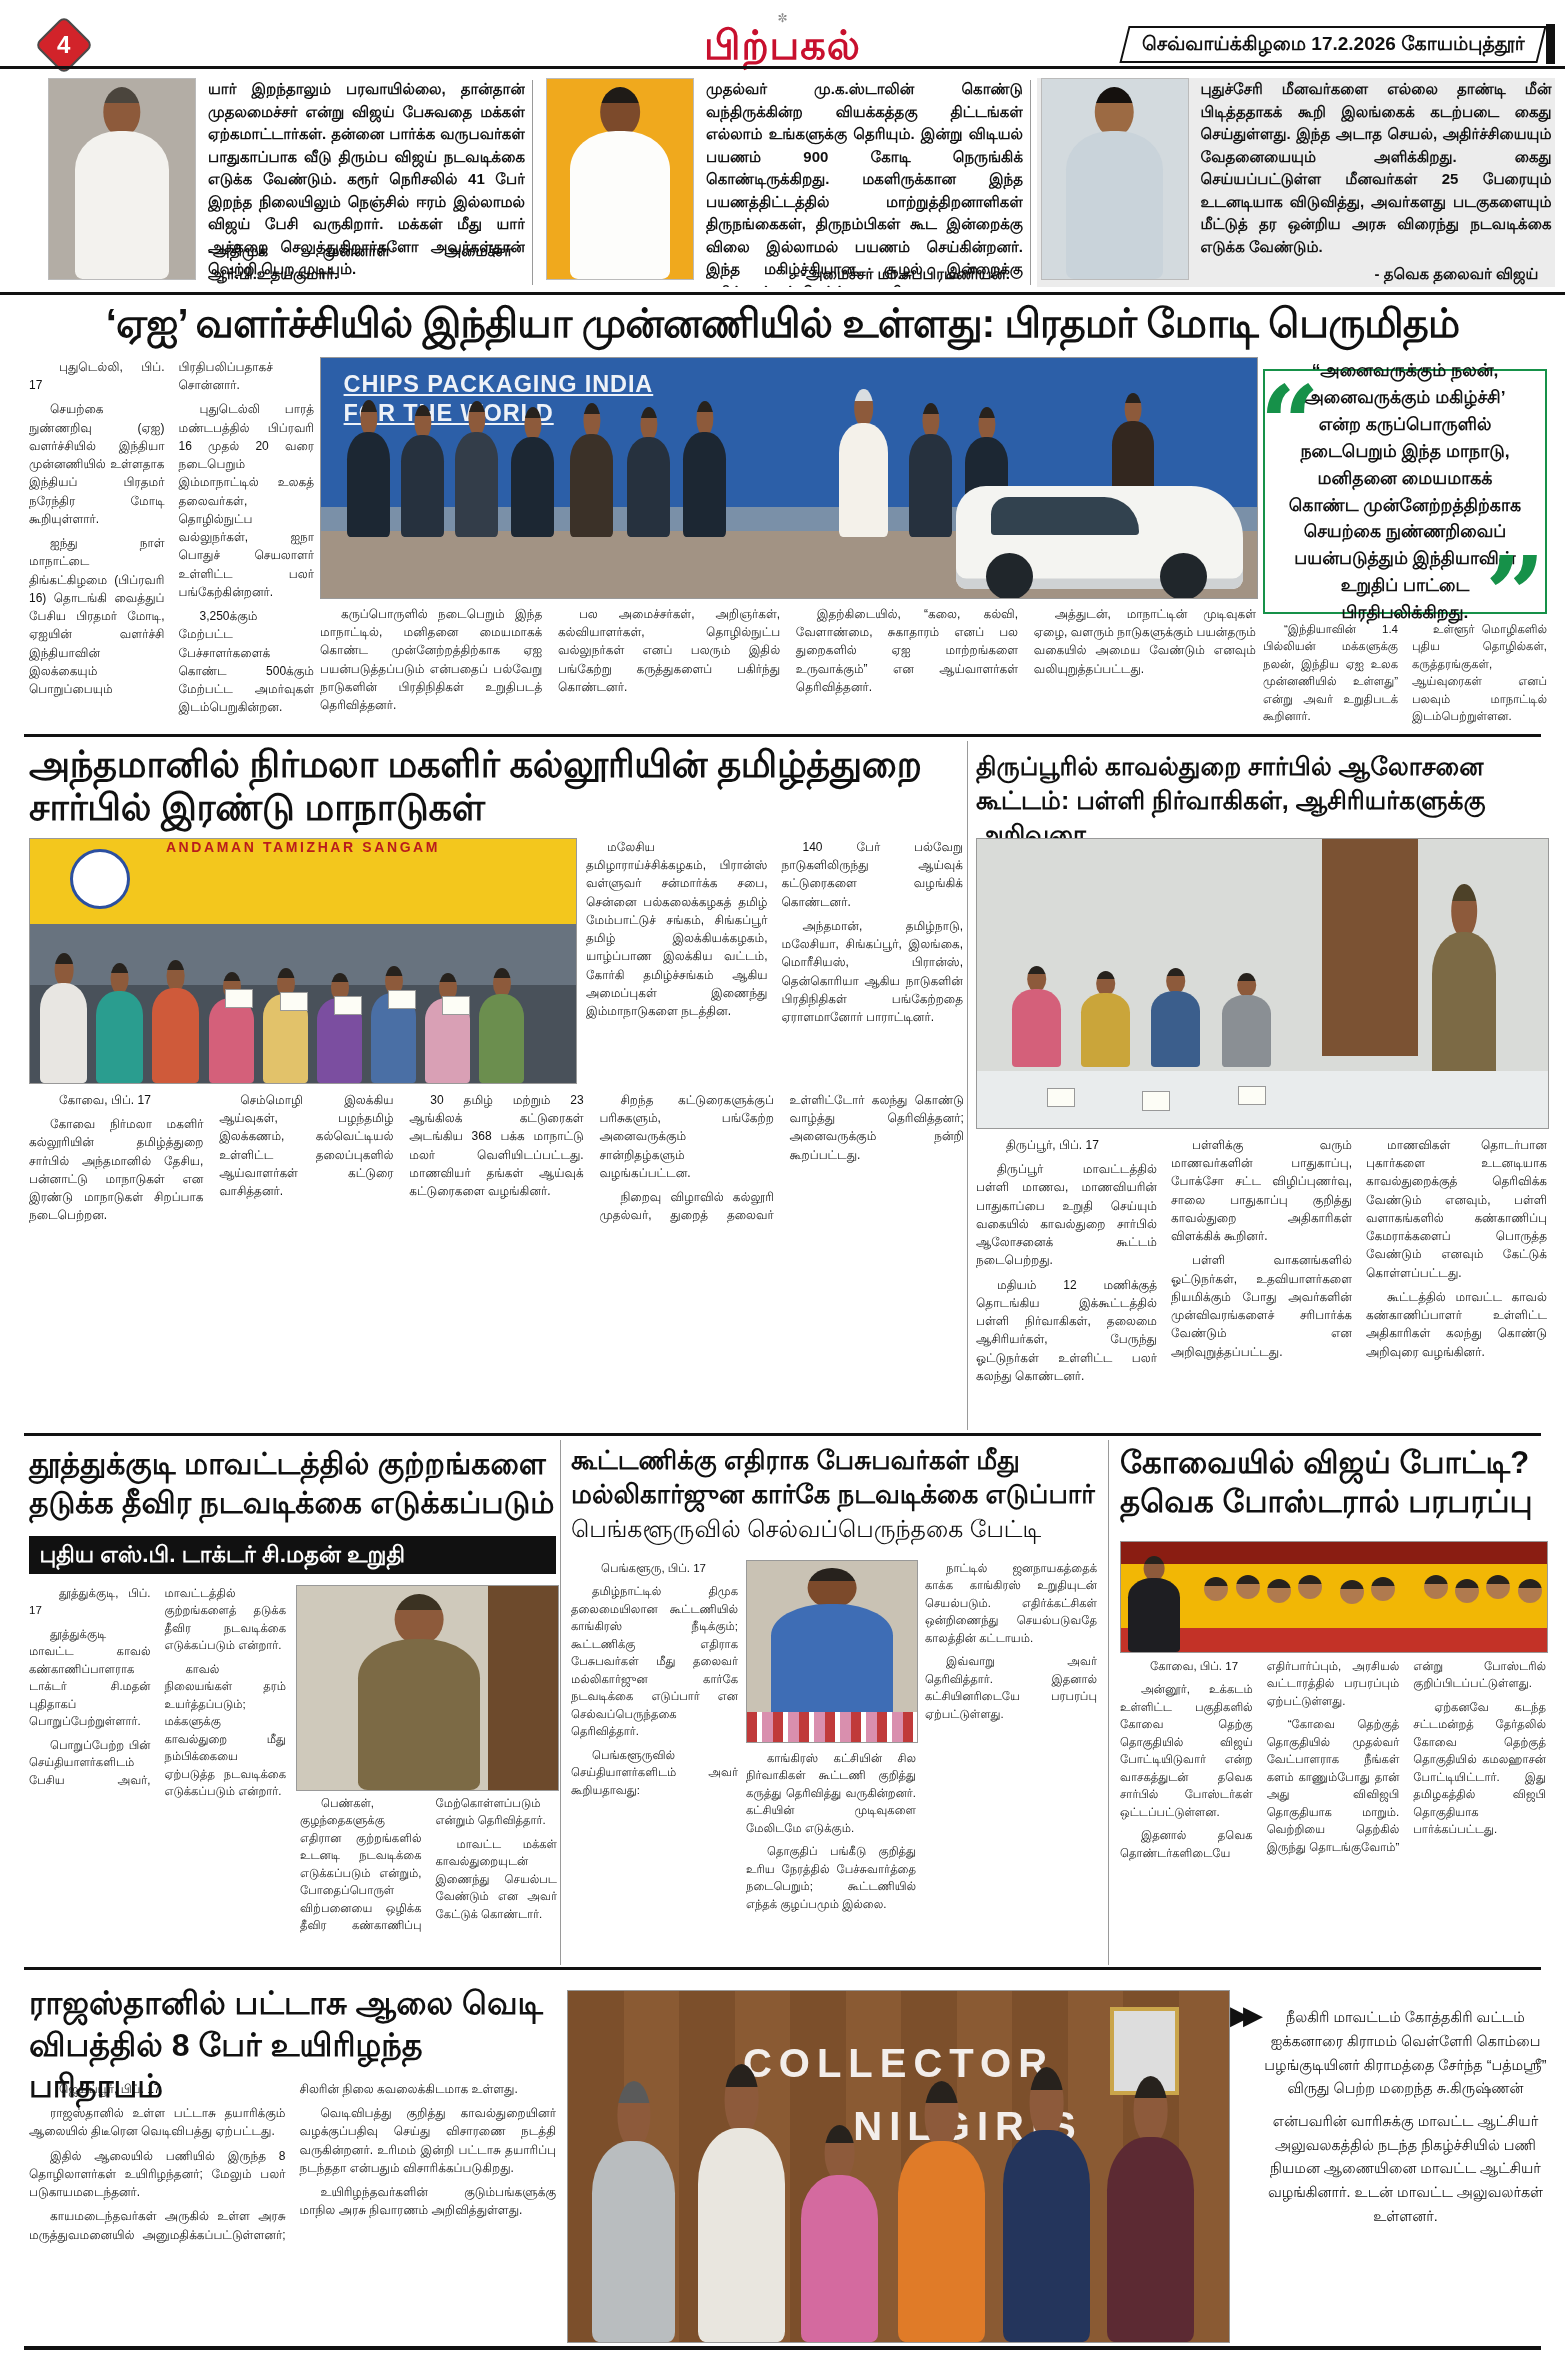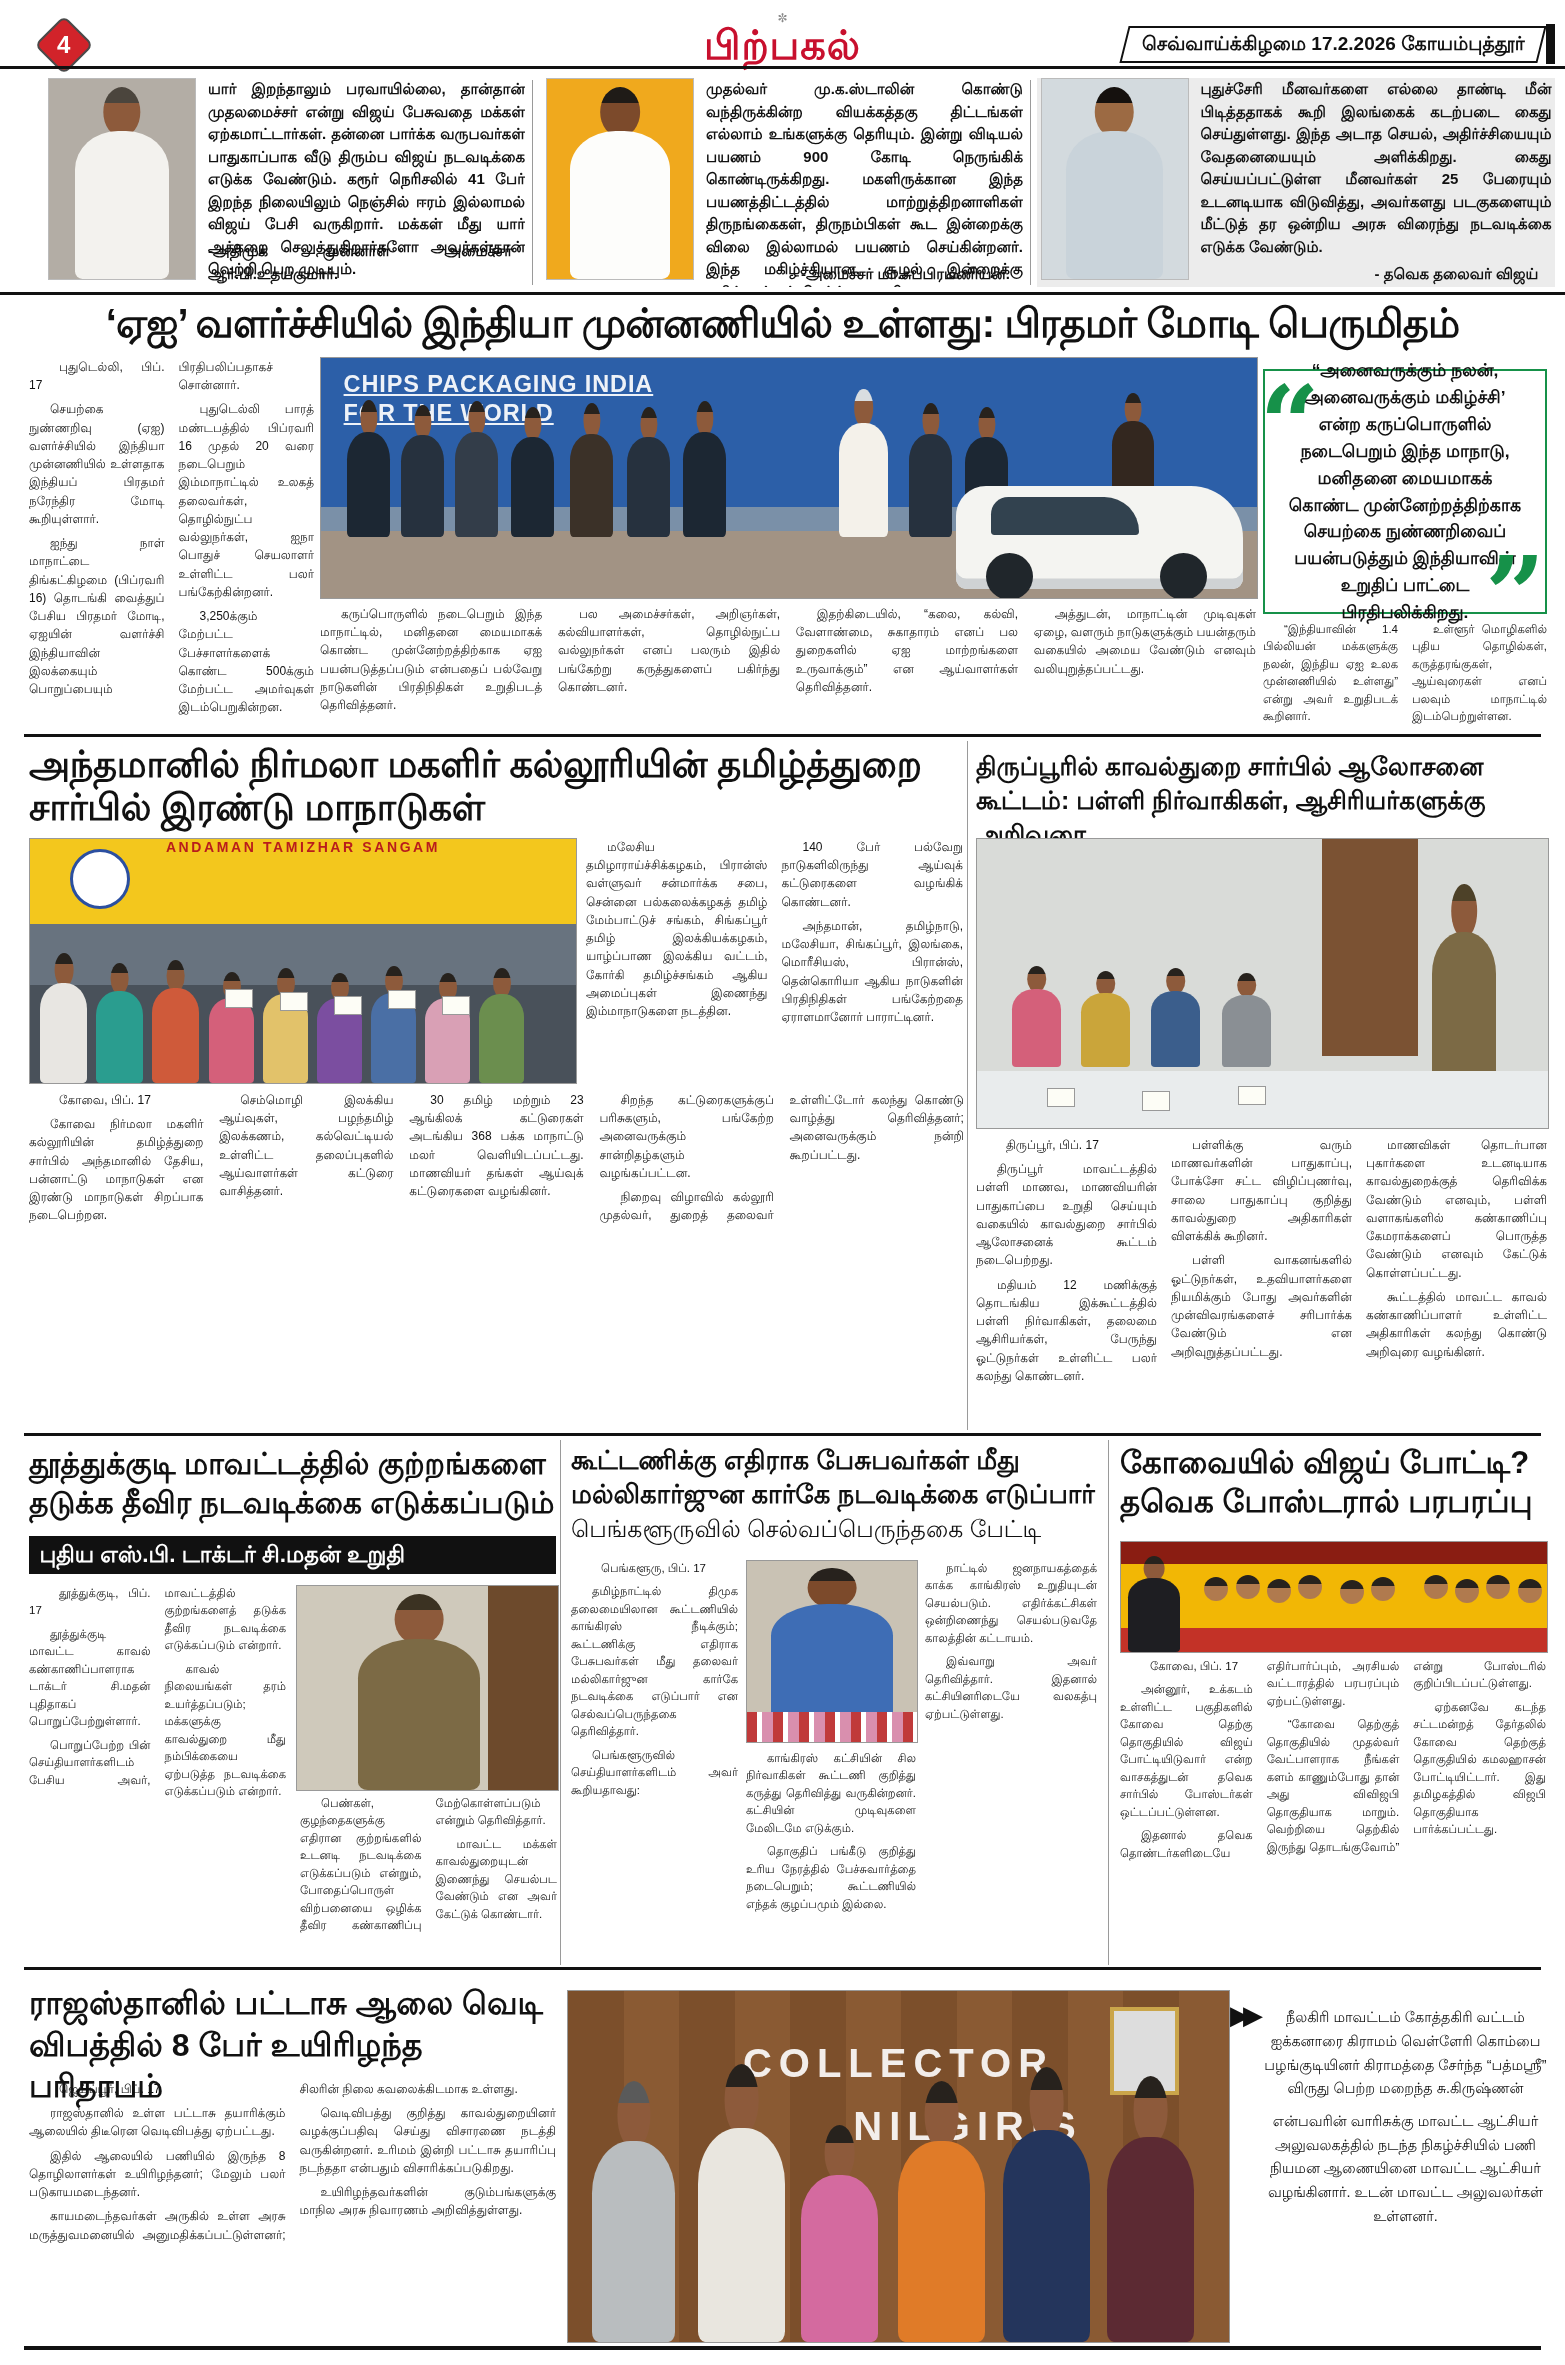--- a/index.html
+++ b/index.html
@@ -299,21 +299,21 @@
       <span class="fig" style="--c:#3e6db5;--s:#7c4a2b;left:24px;bottom:17.4px;width:122px;height:157px;"></span>
       <div class="garland"></div>
     </div>
     <div class="body-txt f13" style="height:214px;">
         <p>காங்கிரஸ் கட்சியின் சில நிர்வாகிகள் கூட்டணி குறித்து கருத்து தெரிவித்து வருகின்றனர். கட்சியின் முடிவுகளை மேலிடமே எடுக்கும்.</p>
         <p>தொகுதிப் பங்கீடு குறித்து உரிய நேரத்தில் பேச்சுவார்த்தை நடைபெறும்; கூட்டணியில் எந்தக் குழப்பமும் இல்லை.</p>
       </div>
   </div>
   <div class="abs body-txt f13" style="top:1560px;left:925px;width:172px;height:404px;">
       <p>நாட்டில் ஜனநாயகத்தைக் காக்க காங்கிரஸ் உறுதியுடன் செயல்படும். எதிர்க்கட்சிகள் ஒன்றிணைந்து செயல்படுவதே காலத்தின் கட்டாயம்.</p>
-      <p>இவ்வாறு அவர் தெரிவித்தார். இதனால் கட்சியினரிடையே வலகத்பு ஏற்பட்டுள்ளது.</p>
+      <p>இவ்வாறு அவர் தெரிவித்தார். இதனால் கட்சியினரிடையே பரபரப்பு ஏற்பட்டுள்ளது.</p>
     </div>
 
   <div class="vrule" style="left:1108px;top:1440px;height:525px;"></div>
 
   <div class="abs h-kv" style="top:1444px;left:1120px;width:426px;">கோவையில் விஜய் போட்டி? தவெக போஸ்டரால் பரபரப்பு</div>
   <div class="photo" id="photo-kv">
     <span class="fig" style="--c:#1e1e22;left:7px;bottom:0;width:52px;height:96px;"></span>
     <span class="face" style="left:83px;top:35px;"></span>
     <span class="face" style="left:115px;top:33px;"></span>
     <span class="face" style="left:146px;top:37px;"></span>

